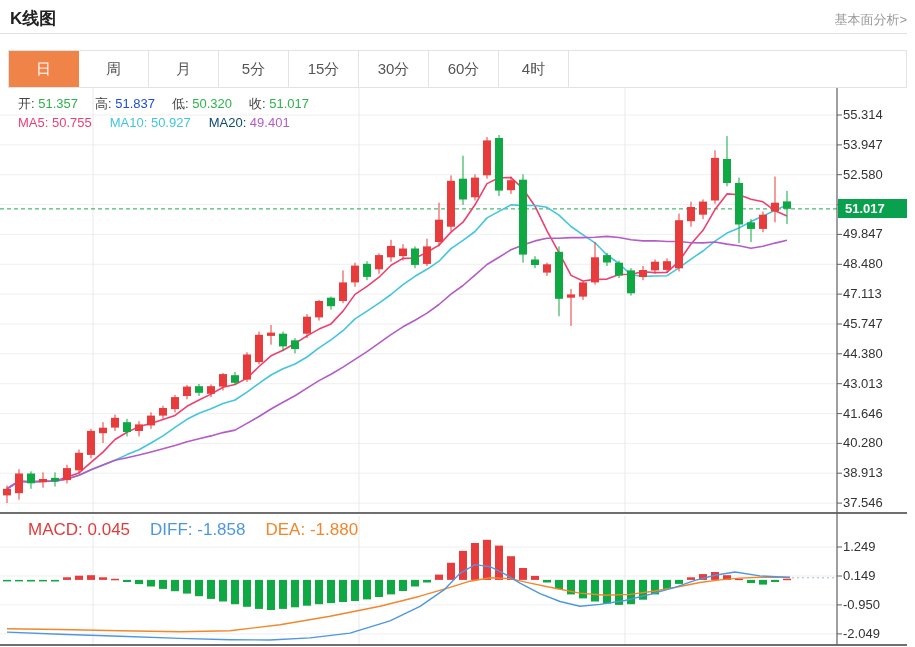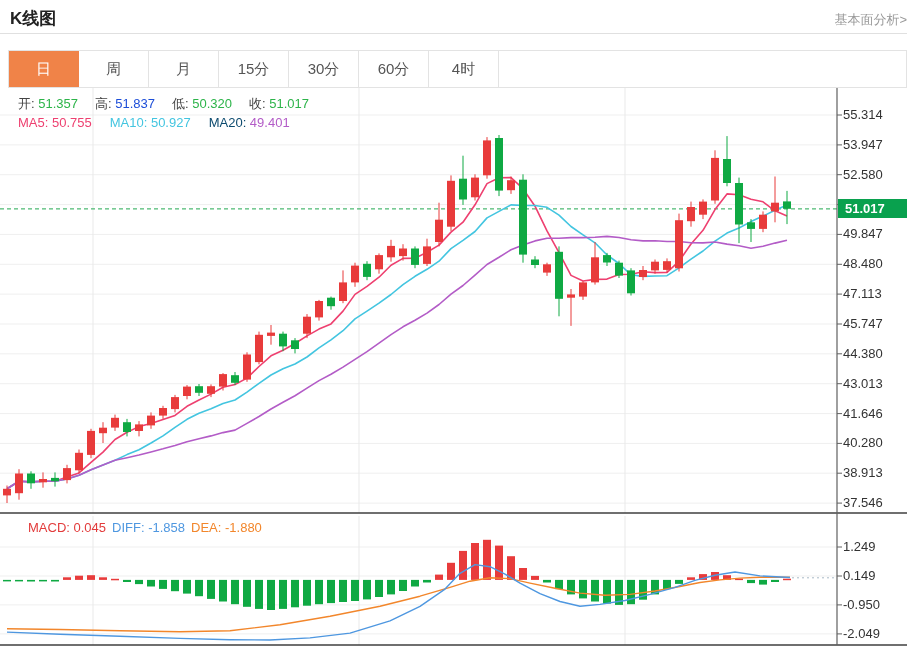--- a/index.html
+++ b/index.html
@@ -15,39 +15,40 @@
     border:1px solid #e3e3e3; display:flex; background:#fff; }
   .tab { width:70px; height:100%; display:flex; align-items:center; justify-content:center;
     font-size:15px; color:#555; border-right:1px solid #e3e3e3; cursor:pointer; background:#fff; }
   .tab.active { background:#f08348; color:#fff; border-color:#f08348; }
 
   #chart-svg { position:absolute; left:0; top:0; }
 
   .legend-row { position:absolute; display:flex; white-space:nowrap; }
   .legend-ohlc { left:18px; top:95px; gap:17px; font-size:13px; }
   .legend-ma   { left:18px; top:115px; gap:18px; font-size:13px; }
-  .legend-macd { left:28px; top:520px; gap:6px; font-size:13px; }
+  .legend-macd { left:28px; top:520px; gap:20px; font-size:17px; }
   .legend-item .lab { color:#444; }
 
   .axis-tick { position:absolute; left:843px; width:66px; font-size:13px; color:#333; line-height:14px; }
   .price-badge { position:absolute; left:838px; top:200px; width:69px; height:19px;
     color:#fff; font-size:13px; font-weight:bold; line-height:19px; padding-left:7px; z-index:5; }
 </style>
 </head>
 <body>
 
 <div id="stage">
   <div class="page-title">K线图</div>
   <div class="top-link">基本面分析&gt;</div>
   <div class="top-divider"></div>
 
   <div class="tabbar">
       <div class="tab active">日</div>
       <div class="tab">周</div>
       <div class="tab">月</div>
+      <div class="tab">5分</div>
       <div class="tab">15分</div>
       <div class="tab">30分</div>
       <div class="tab">60分</div>
       <div class="tab">4时</div>
     </div>
 
   <svg id="chart-svg" width="915" height="647">
       <line x1="0" y1="115.0" x2="837" y2="115.0" stroke="#efefef" stroke-width="1"></line>
       <line x1="0" y1="144.9" x2="837" y2="144.9" stroke="#efefef" stroke-width="1"></line>
       <line x1="0" y1="174.7" x2="837" y2="174.7" stroke="#efefef" stroke-width="1"></line>

